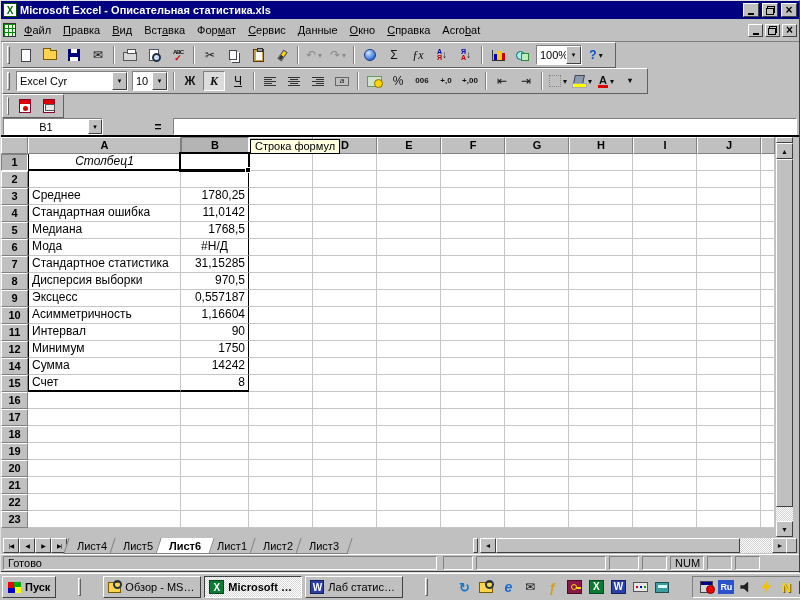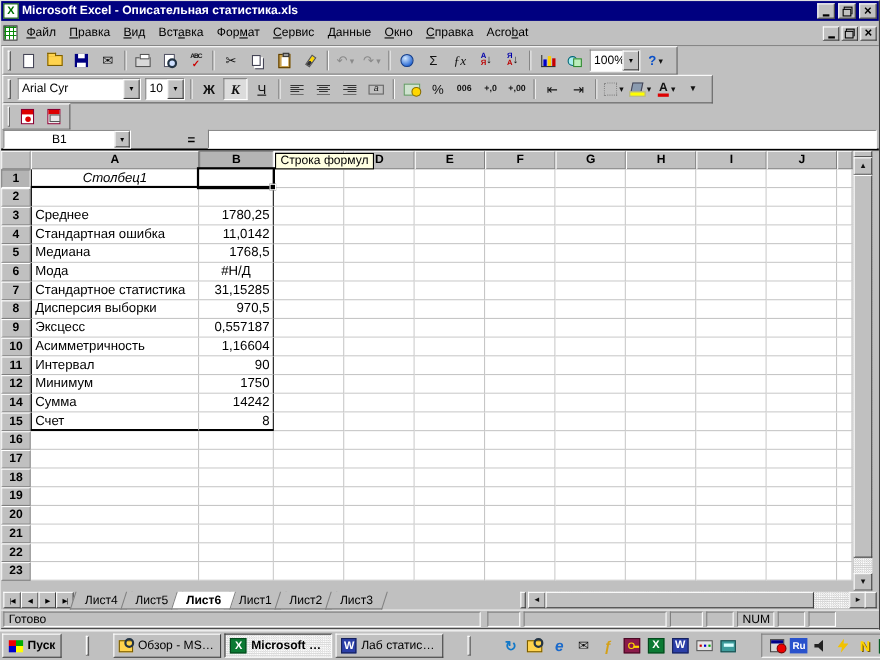--- a/index.html
+++ b/index.html
@@ -111,21 +111,21 @@
 .g.xl{background:#0b7a33;color:#fff;width:15px;height:14px;display:flex;align-items:center;justify-content:center;font-weight:bold;font-size:10px;border:1px solid #05481d}
 .g.wd{background:#2b3fa8;color:#fff;width:15px;height:14px;display:flex;align-items:center;justify-content:center;font-weight:bold;font-size:10px;border:1px solid #16215c}
 .g.ru{background:#2952cc;color:#fff;width:16px;height:14px;display:flex;align-items:center;justify-content:center;font-weight:bold;font-size:9px}
 .g.nn{color:#ffd400;font-weight:bold;font-size:13px;text-shadow:1px 1px 0 #7a5c00}
 .g.hash{background:#1fa24a;color:#0b4f24;width:14px;height:13px;display:flex;align-items:center;justify-content:center;font-weight:bold;border:1px solid #0a5a26}
 .g.ie{color:#1b6acb;font-weight:bold;font-style:italic;font-size:14px}
 .g.gold{color:#d4a017;font-weight:bold;font-style:italic;font-size:13px}
 .g.sync{color:#1278c8;font-weight:bold;font-size:13px}
 
 .fbar{height:19px;display:flex;align-items:center;padding:1px 2px;background:#c0c0c0;border-bottom:2px solid #000}
-.namebox{width:116px;height:17px;background:#fff;border:1px solid;border-color:#808080 #fff #fff #808080;display:flex;align-items:center}
+.namebox{width:100px;height:17px;background:#fff;border:1px solid;border-color:#808080 #fff #fff #808080;display:flex;align-items:center}
 .nb-val{flex:1;text-align:center;font-size:11px}
 .nb-btn{width:14px;height:15px;background:#c0c0c0;border:1px solid;border-color:#fff #404040 #404040 #fff;display:flex;align-items:center;justify-content:center;font-size:7px}
 .nb-btn::before{content:"▾"}
 .eq{margin-left:46px;width:18px;height:15px;display:flex;align-items:center;justify-content:center;font-weight:bold;font-size:12px}
 .ffield{flex:1;height:17px;background:#fff;border:1px solid;border-color:#808080 #fff #fff #808080;margin-left:6px}
 
 #grid{position:relative;height:400px;background:#c0c0c0;overflow:hidden}
 .g-inner{position:absolute;left:0;top:0;width:775px}
 .hrow,.grow{display:flex;height:17px}
 .corner{width:27px;background:#c0c0c0;border:1px solid;border-color:#fff #808080 #808080 #fff}
@@ -316,21 +316,21 @@
           <span class="cbtn"></span>
         </span>
         <span class="tb help">
           <span class="g">?</span>
           <span class="drop"></span>
         </span>
       </div>
     <div class="toolbar" id="tb-formatting" style="width:646px">
         <span class="tbh"></span>
         <span class="combo" style="width: 112px;">
-          <span class="cval">Arial Cyr</span>
+          <span class="cval">Excel Cyr</span>
           <span class="cbtn"></span>
         </span>
         <span class="combo" style="width: 36px;">
           <span class="cval">10</span>
           <span class="cbtn"></span>
         </span>
         <span class="tbsep"></span>
         <span class="tb bld">
           <span class="g">Ж</span>
         </span>

